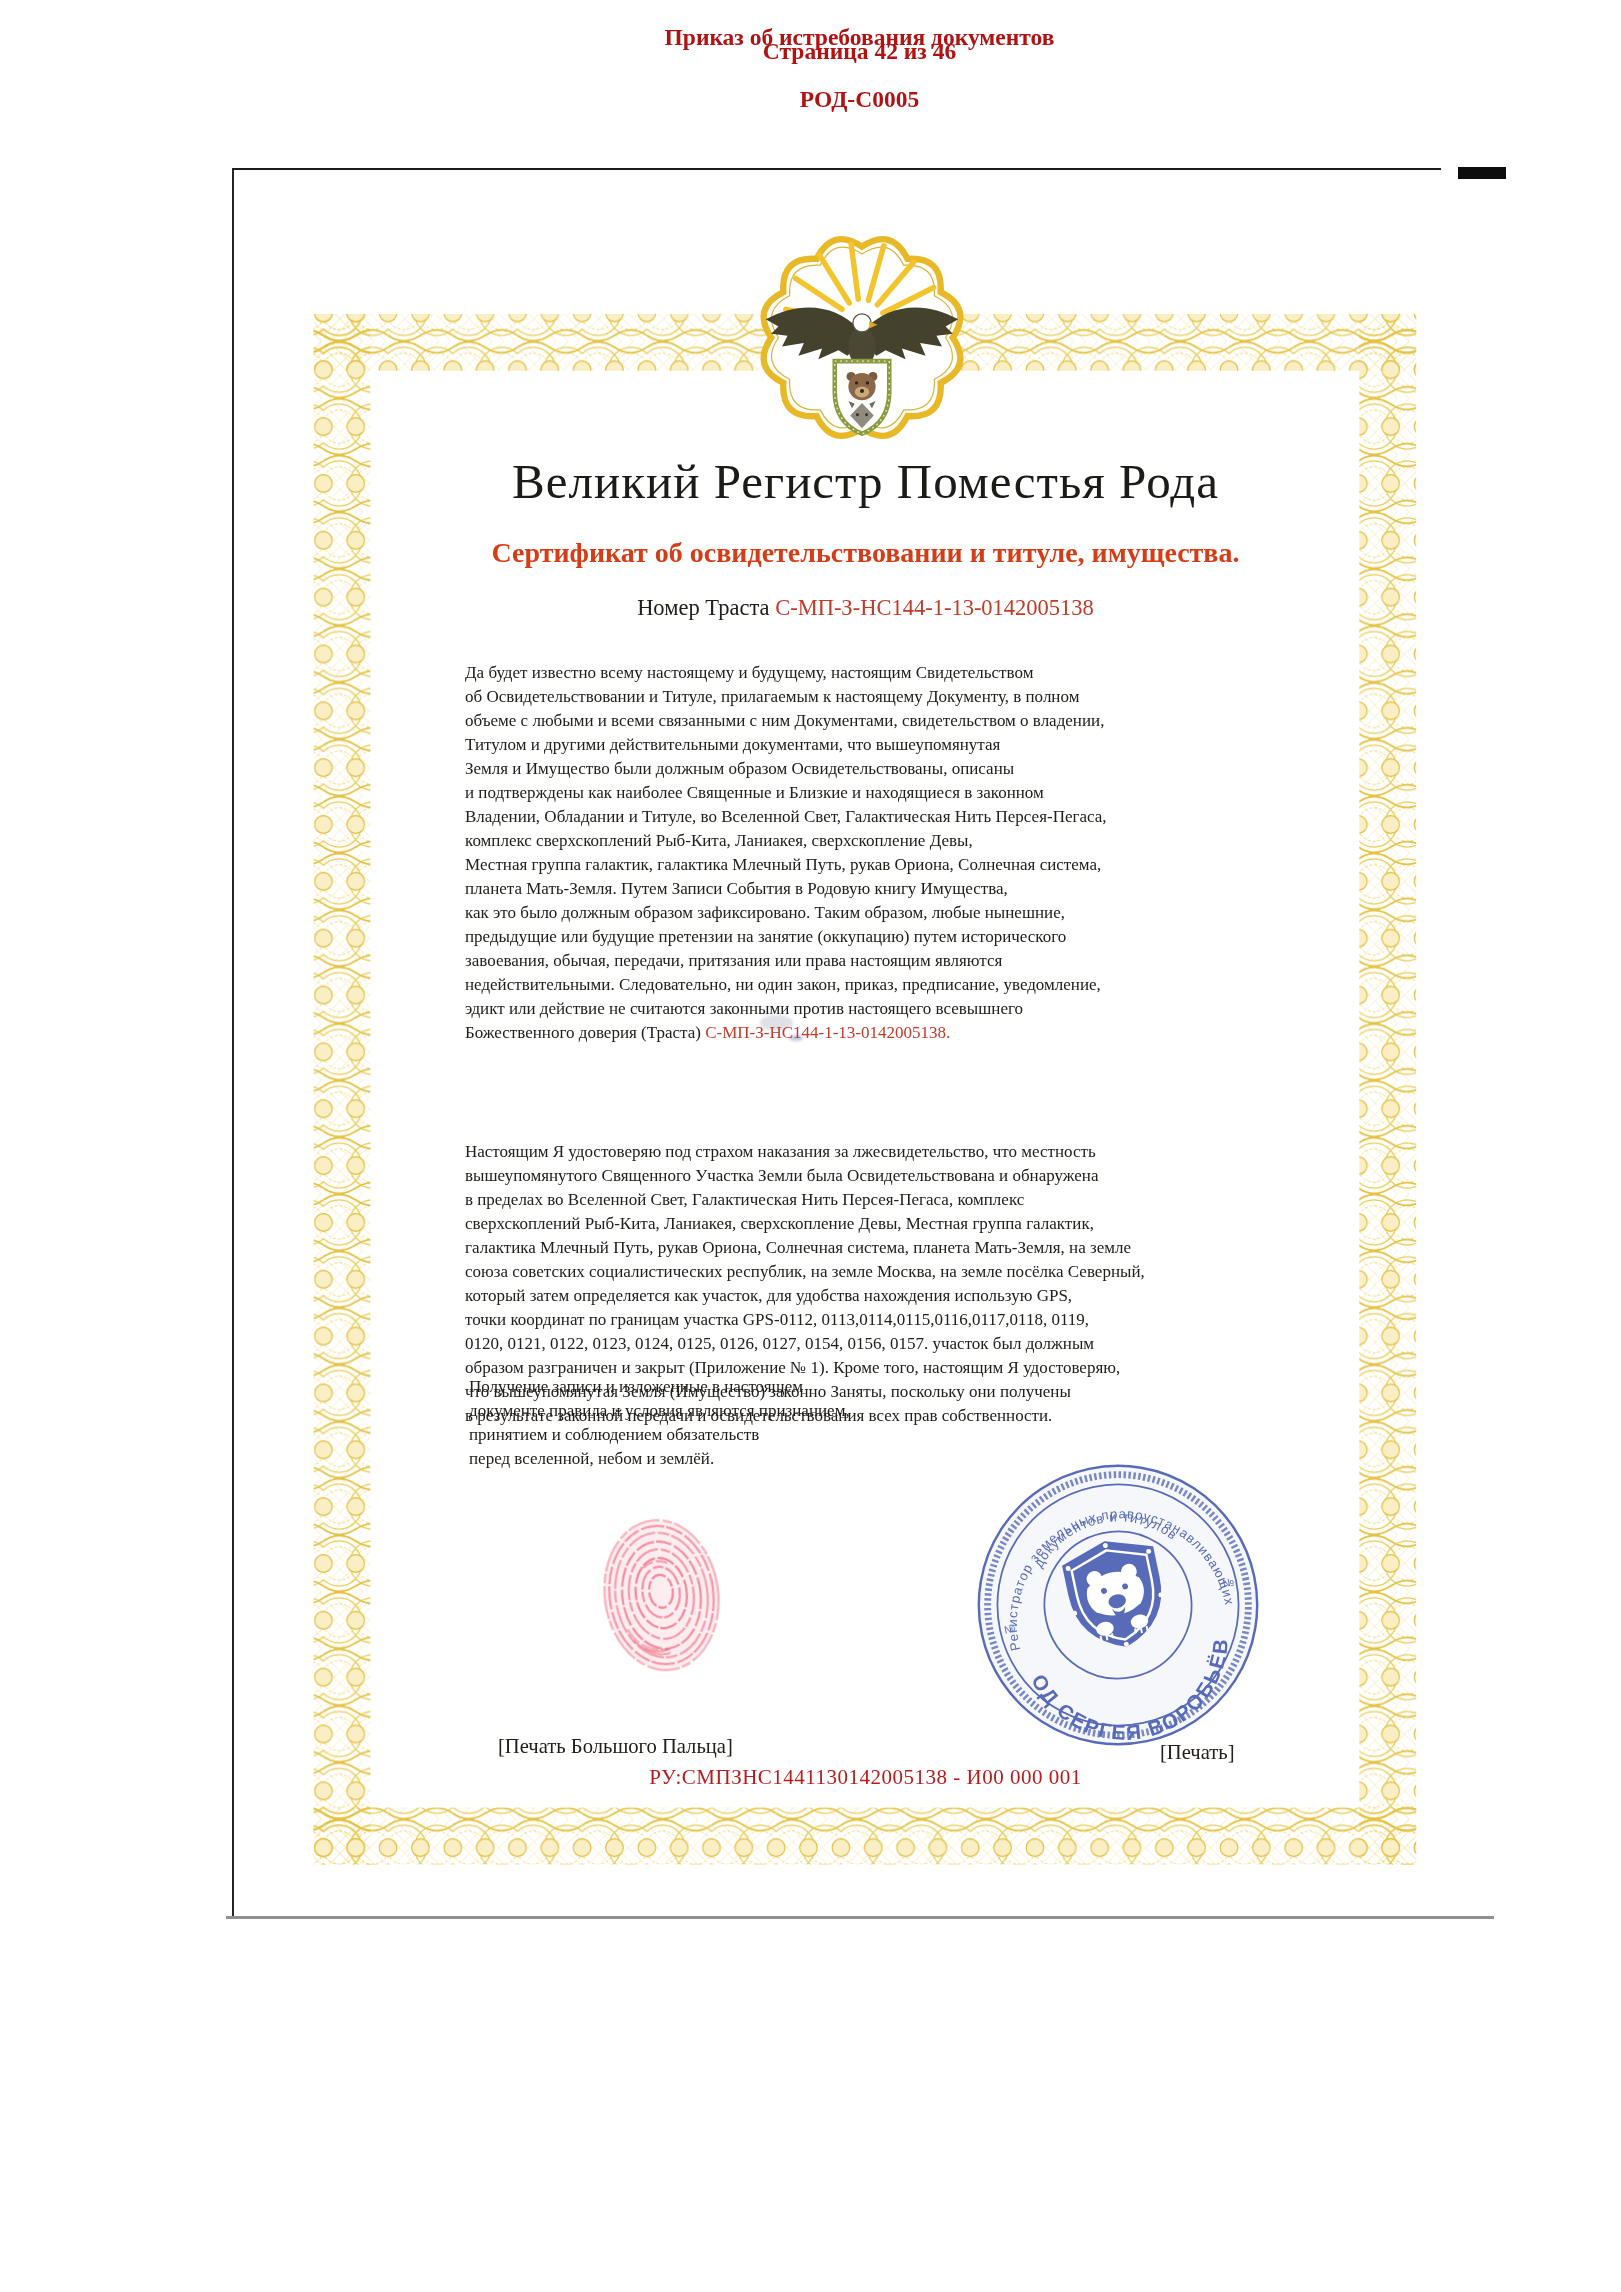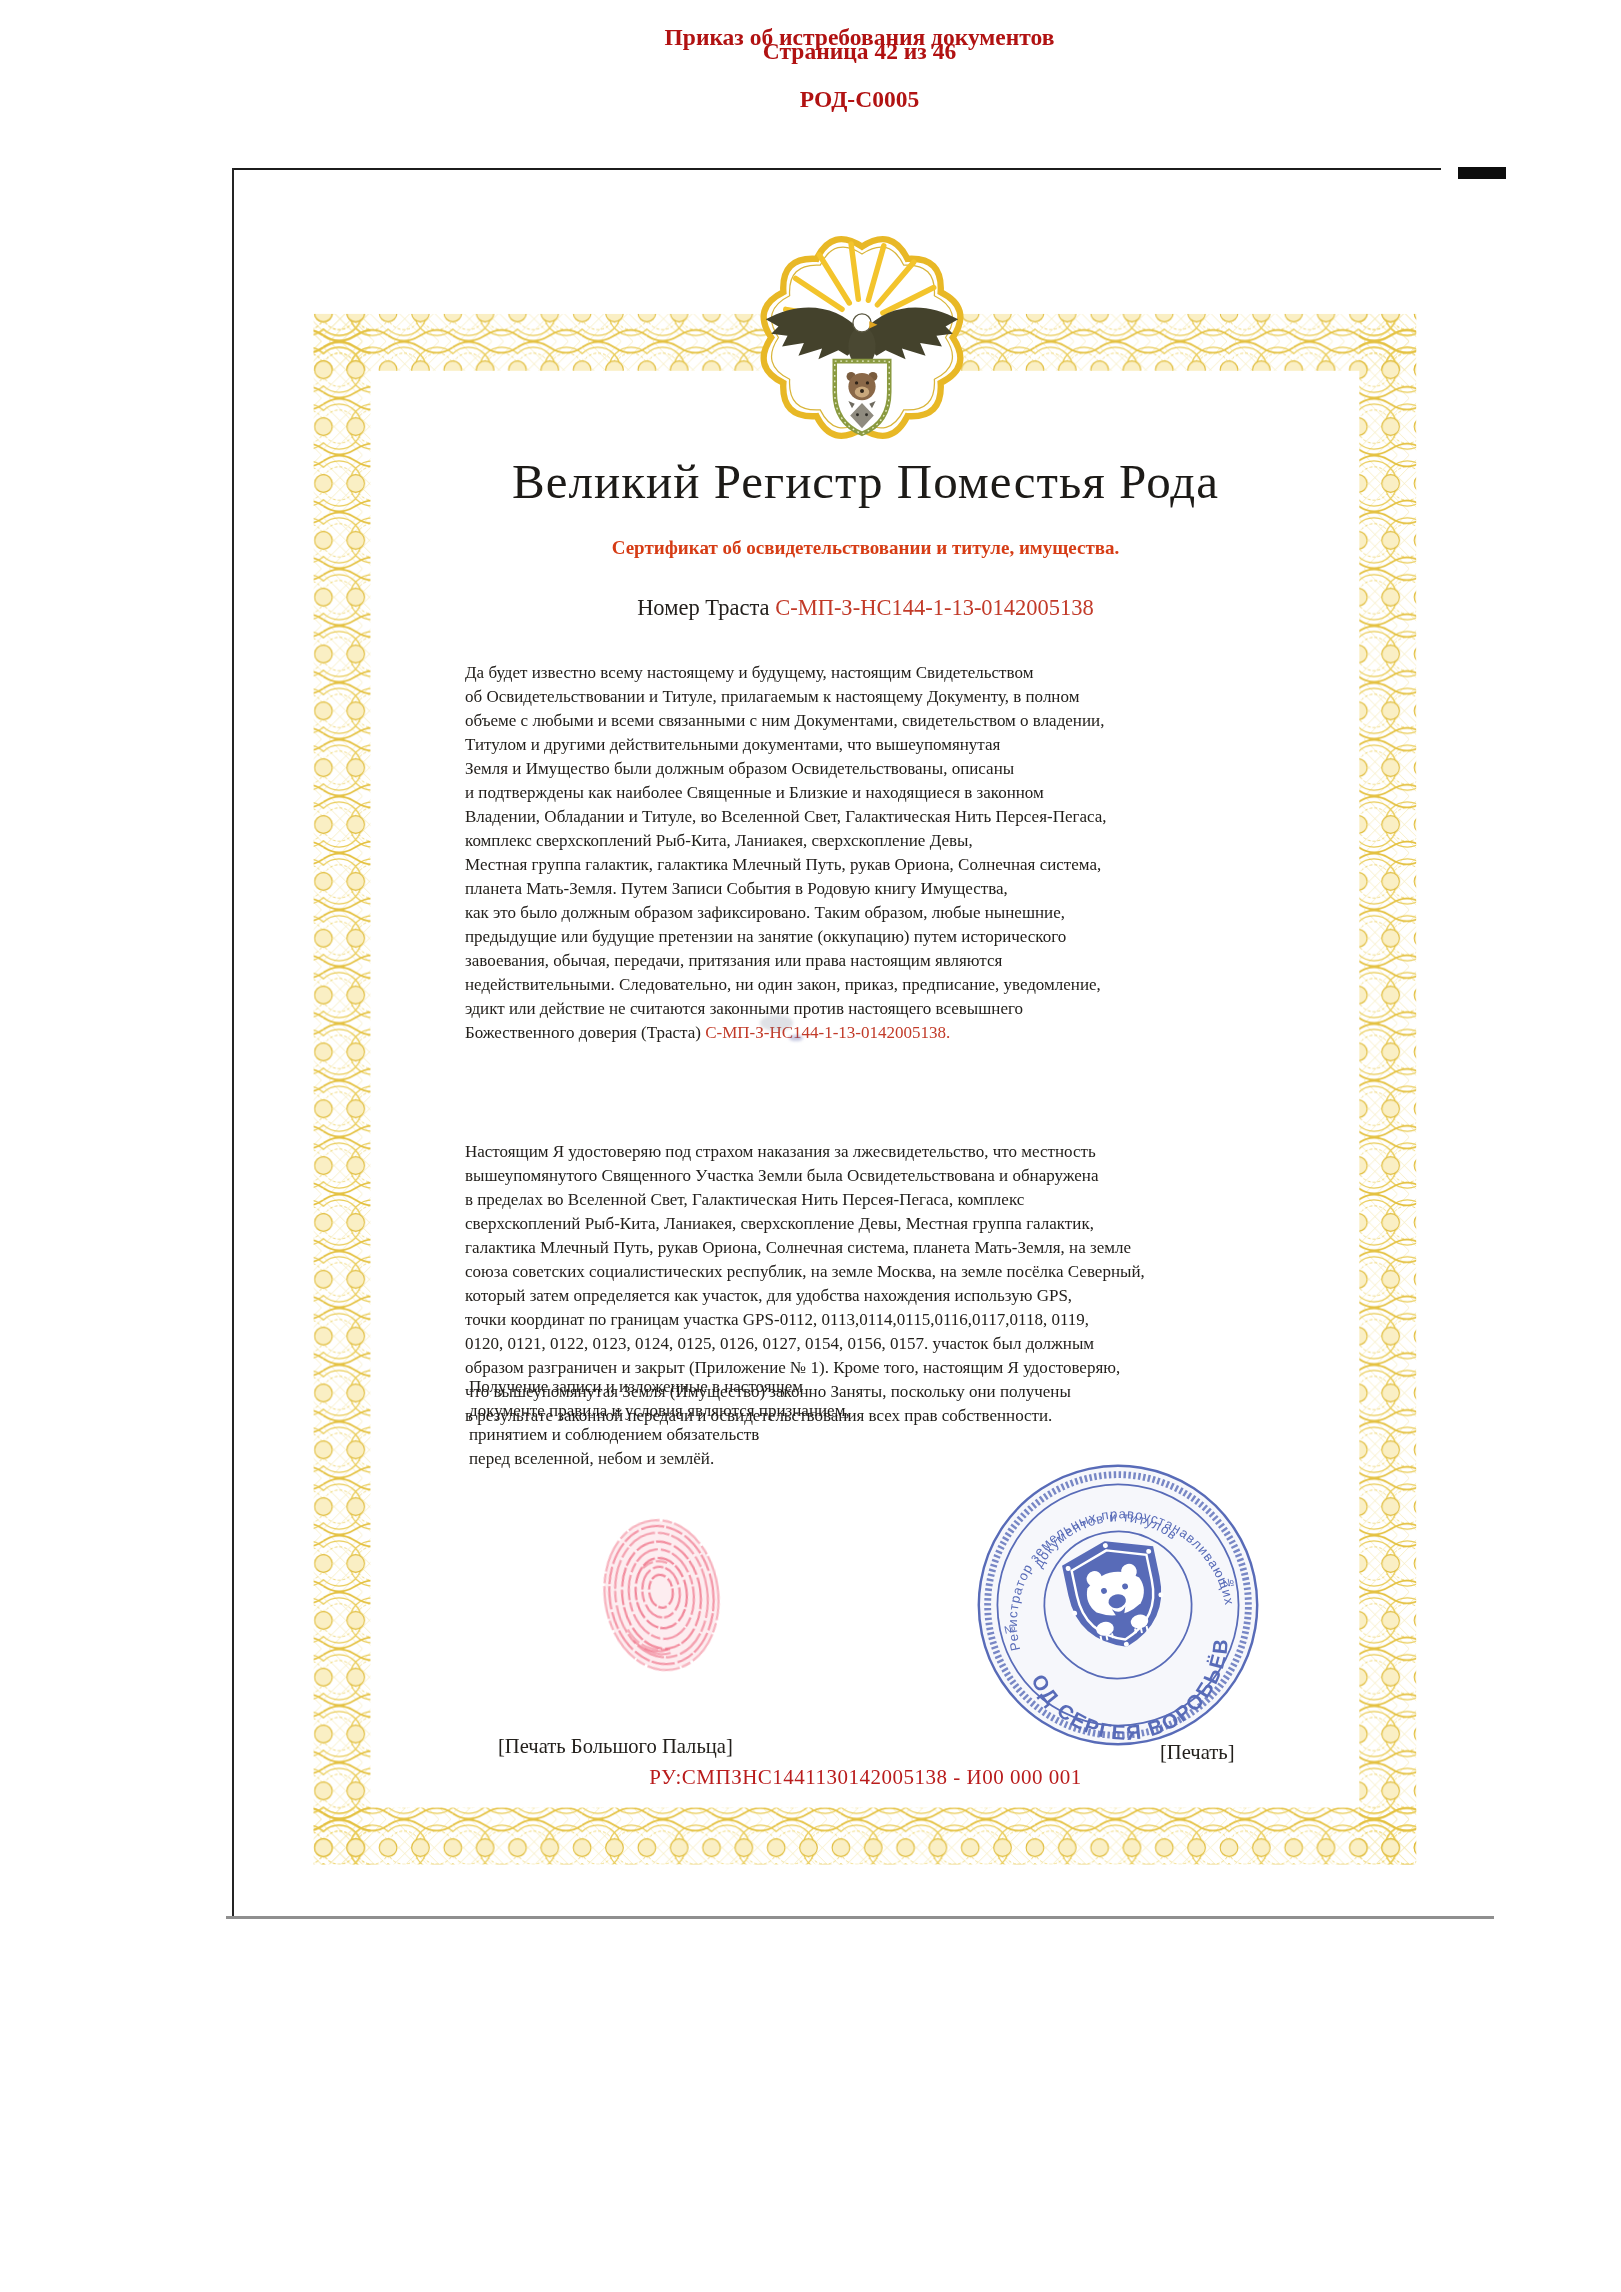--- a/index.html
+++ b/index.html
@@ -4,21 +4,21 @@
 <style>
   html,body{margin:0;padding:0;}
   body{width:1621px;height:2293px;background:#ffffff;position:relative;overflow:hidden;
        font-family:"Liberation Serif", serif;}
   .abs{position:absolute;}
   .ctr{text-align:center;}
   .hdr{color:#b11212;font-weight:bold;font-size:23.5px;width:1255px;left:232px;}
   .doc-text{color:#23201c;font-size:17px;line-height:24px;white-space:pre-line;}
   .red-num{color:#c23a28;}
   .title{font-size:49px;color:#1d1b18;letter-spacing:1px;}
-  .subtitle{font-size:19px;font-weight:bold;color:#d63c15;}
+  .subtitle{font-size:28px;font-weight:bold;color:#d63c15;}
   .trustline{font-size:22.5px;color:#23201c;}
   .caption{font-size:20.6px;color:#23201c;}
   .registry{font-size:21px;color:#b91c1c;letter-spacing:0.5px;}
   .edge{position:absolute;background:#1c1c1c;}
   .smudge{position:absolute;border-radius:50%;filter:blur(1.5px);}
 </style>
 </head>
 <body>
 
 <div class="abs ctr hdr" style="top:23.5px;">Приказ об истребования документов</div>

